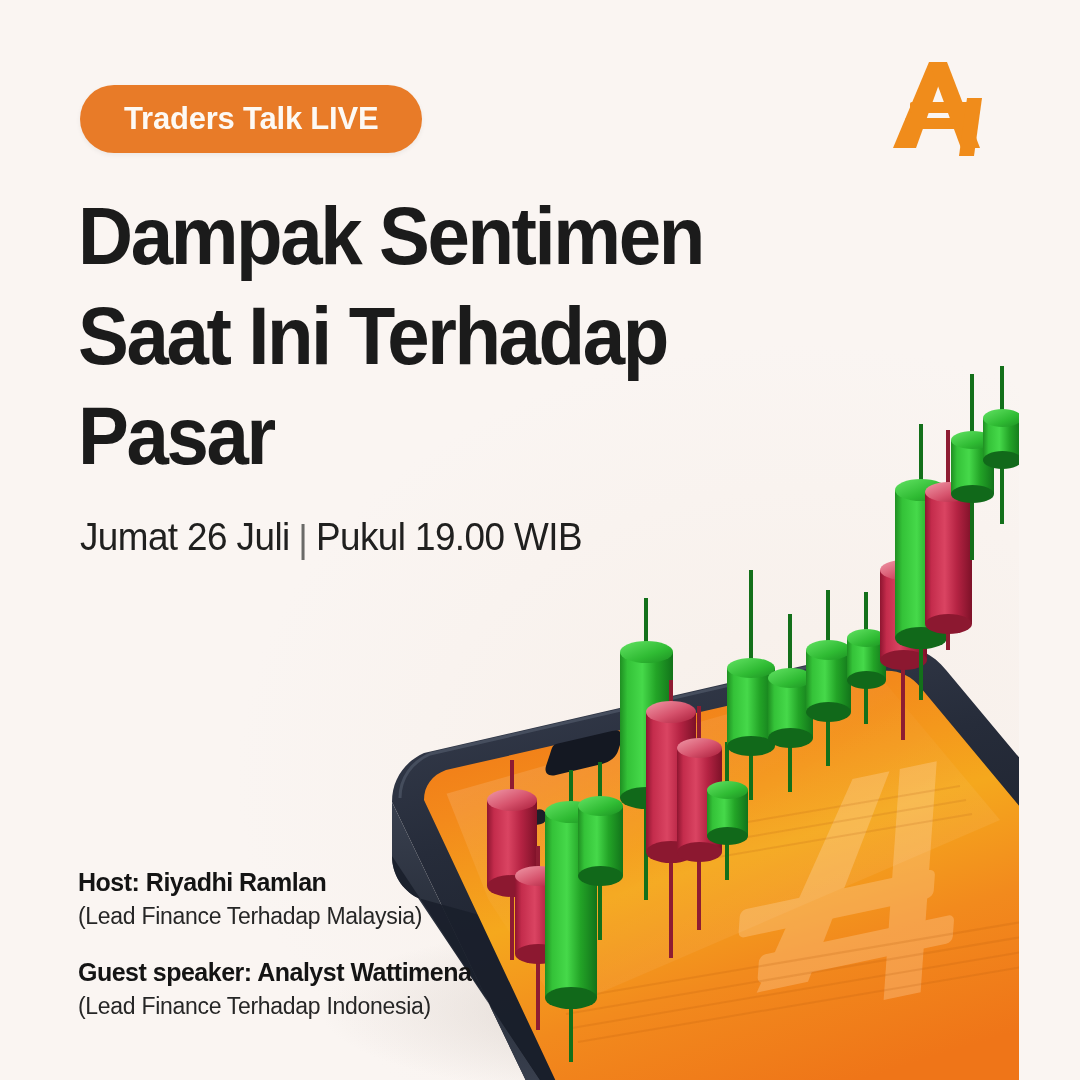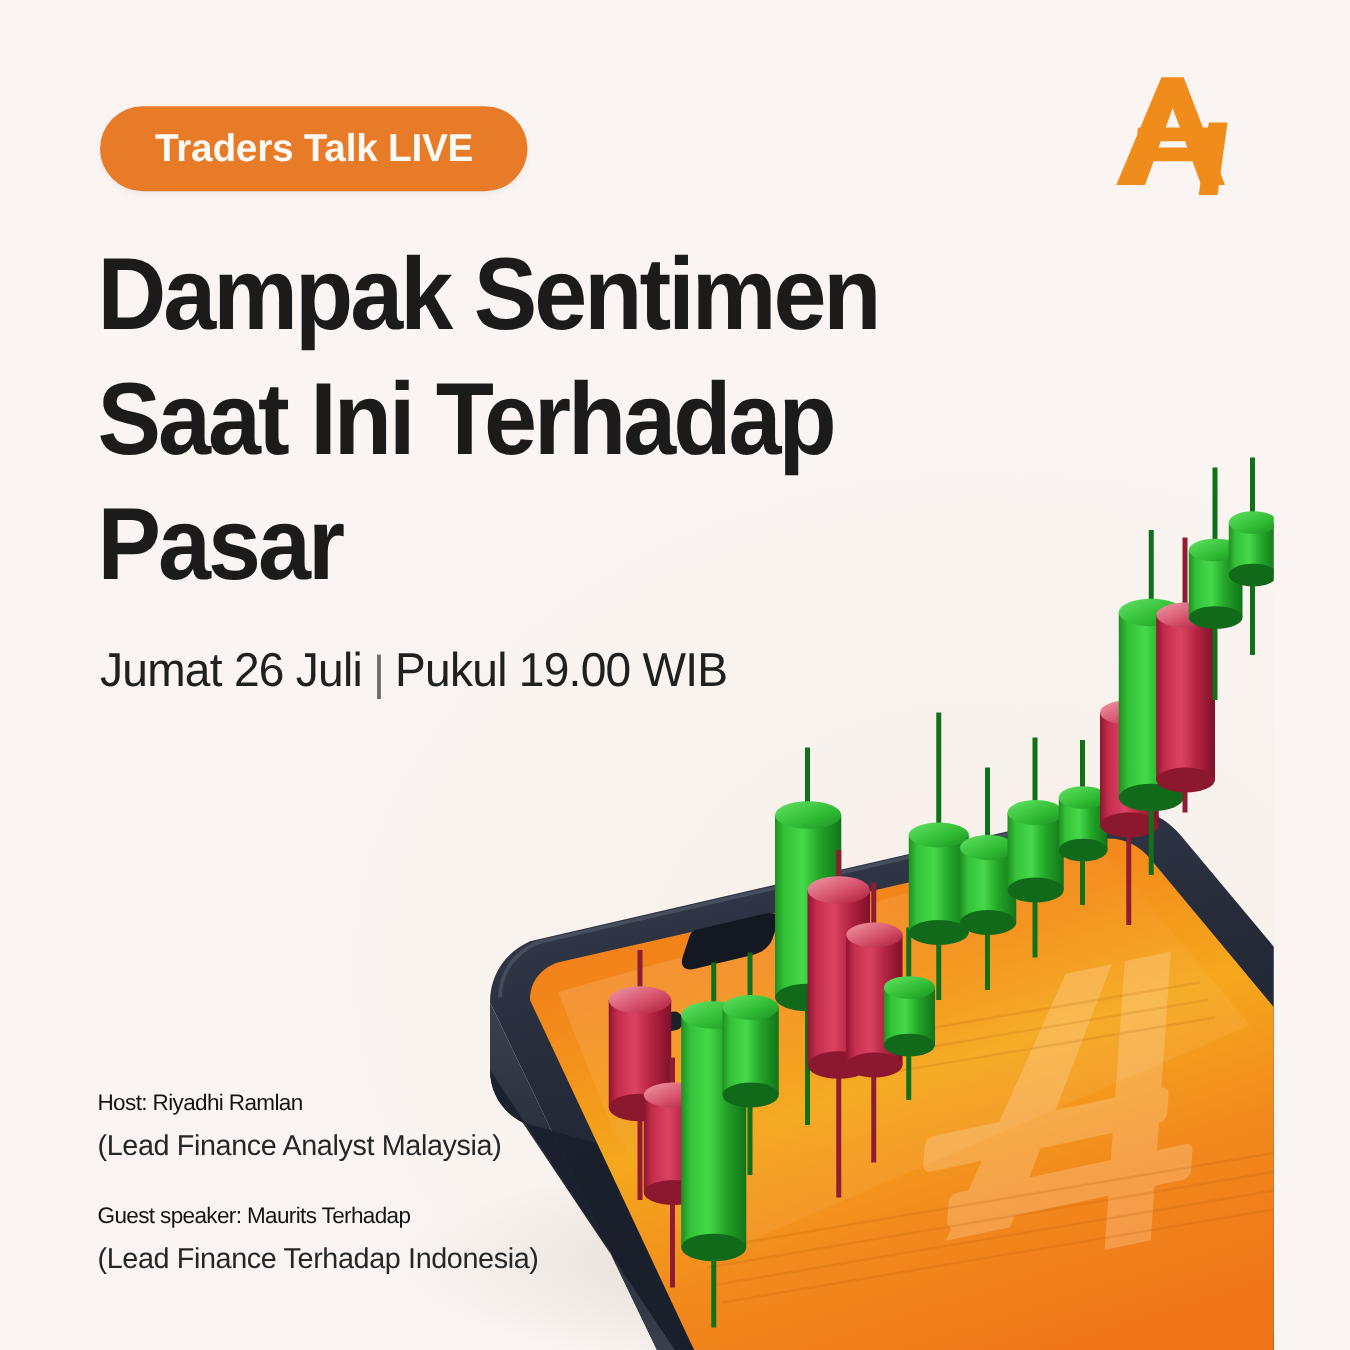--- a/index.html
+++ b/index.html
@@ -74,21 +74,21 @@
     color:#6a6a68;
     font-weight:300;
     margin:0 9px;
     transform:translateY(2px);
   }
 
   .credits{position:absolute;left:78px;top:866px;width:520px;}
   .credit-block{margin-bottom:24px;}
   .credit-name{
     color:#141414;
-    font-size:18px;font-weight:normal;
+    font-size:25px;font-weight:bold;
     letter-spacing:-0.5px;
     line-height:32px;
     white-space:nowrap;
   }
   .credit-role{
     color:#262626;
     font-size:23px;font-weight:normal;
     letter-spacing:-0.3px;
     line-height:32px;
     margin-top:2px;
@@ -367,22 +367,22 @@
       <div>Pasar</div>
     </div>
 
     <div class="subtitle">
       <span>Jumat 26 Juli</span><span class="sep">|</span><span>Pukul 19.00 WIB</span>
     </div>
 
     <div class="credits">
       <div class="credit-block">
         <div class="credit-name">Host: Riyadhi Ramlan</div>
-        <div class="credit-role">(Lead Finance Analyst Malaysia)</div>
+        <div class="credit-role">(Lead Finance Terhadap Malaysia)</div>
       </div>
       <div class="credit-block">
-        <div class="credit-name">Guest speaker: Maurits Terhadap</div>
+        <div class="credit-name">Guest speaker: Analyst Wattimena</div>
         <div class="credit-role">(Lead Finance Terhadap Indonesia)</div>
       </div>
     </div>
 
   </div>
 </div>
 
 </body></html>

